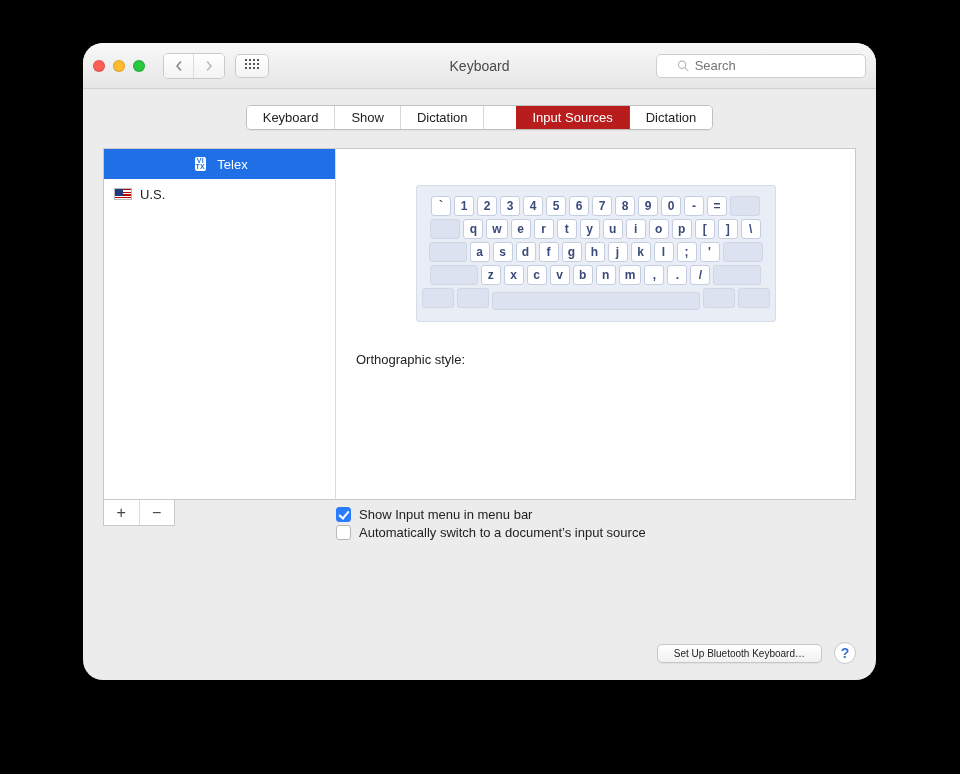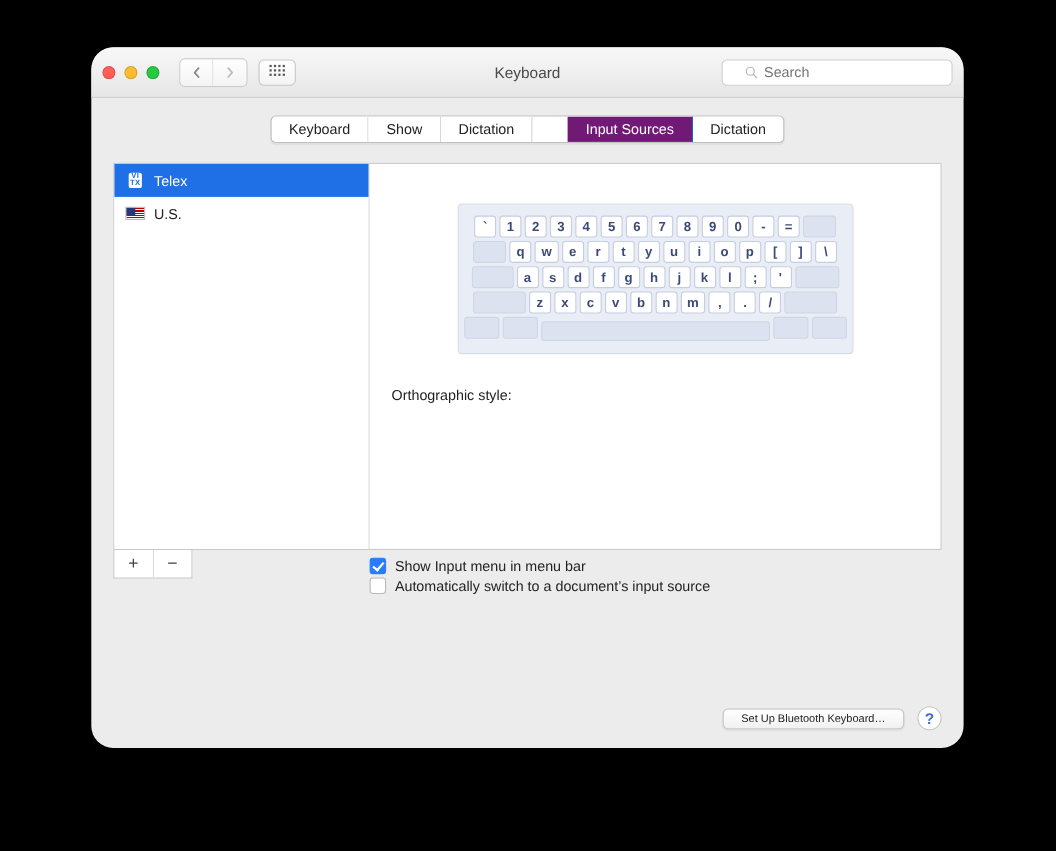--- a/index.html
+++ b/index.html
@@ -24,26 +24,26 @@
   .gridicon span { background:#555; width:2px; height:2px; }
   .title { position: absolute; left: 0; right: 0; text-align: center; font-size: 14px; color: #4a4a4a; pointer-events: none; }
   .search { margin-left: auto; width: 210px; height: 24px; border: 1px solid #cfcfcf; border-radius: 5px; background: #fff; display: flex; align-items: center; padding: 0 20px; gap: 6px; color: #9a9a9a; }
   .search svg { width: 13px; height: 13px; opacity: 0.6; }
   .search input { border: none; outline: none; background: transparent; width: 100%; font-size: 13px; color: #333; }
 
   .content { flex: 1; padding: 16px 20px 16px 20px; display: flex; flex-direction: column; }
   .tabs { align-self: center; display: inline-flex; border: 1px solid #bfbfbf; border-radius: 5px; overflow: hidden; background: #fff; margin-bottom: 18px; box-shadow: 0 1px 1px rgba(0,0,0,0.05); }
   .tab { padding: 4px 16px; font-size: 13px; border-right: 1px solid #d6d6d6; background: #fff; cursor: default; }
   .tab:last-child { border-right: none; }
-  .tab.active { background: #701a75; color: #fff; border-right-color: #1a63cf; margin-left: 32px; }
+  .tab.active { background: #b91c1c; color: #fff; border-right-color: #1a63cf; margin-left: 32px; }
 
   .panel { display: flex; border: 1px solid #c9c9c9; background: #fff; height: 352px; }
   .sidebar { width: 232px; border-right: 1px solid #dcdcdc; display: flex; flex-direction: column; background: #fff; }
   .srcitem { display: flex; align-items: center; gap: 8px; height: 30px; padding: 0 10px; font-size: 13px; }
-  .srcitem.selected { background: #1f6fe6; color: #fff; }
+  .srcitem.selected { background: #1f6fe6; color: #fff; justify-content: center; }
   .srcicon { width: 18px; height: 14px; display: inline-flex; align-items: center; justify-content: center; }
   .vitx { background: #fff; color: #1f6fe6; font-size: 7px; font-weight: 700; border-radius: 2px; line-height: 6px; text-align: center; padding: 1px 1px; letter-spacing: 0.3px; }
   .flag { width: 18px; height: 12px; background: linear-gradient(#b00 0 8%, #fff 8% 16%, #b00 16% 24%, #fff 24% 32%, #b00 32% 40%, #fff 40% 48%, #b00 48% 56%, #fff 56% 64%, #b00 64% 72%, #fff 72% 80%, #b00 80% 88%, #fff 88% 100%); position: relative; border: 0.5px solid #bbb; }
   .flag::before { content:""; position:absolute; left:0; top:0; width:8px; height:7px; background:#223a7a; }
 
   .detail { flex: 1; padding: 18px 14px; }
   .kbd { width: 360px; margin: 18px auto 0 auto; background: #e9edf5; border-radius: 4px; padding: 8px 6px 12px 6px; box-shadow: inset 0 0 0 1px #d7dde8; }
   .krow { display: flex; gap: 3px; justify-content: center; margin-top: 3px; }
   .key { min-width: 20px; height: 20px; padding: 0 5px; background: #fff; border: 1px solid #c5cde0; border-radius: 3px; display:flex; align-items:center; justify-content:center; font-size: 12px; color: #3a4a7a; font-weight: 600; }
   .key.wide { min-width: 32px; }

